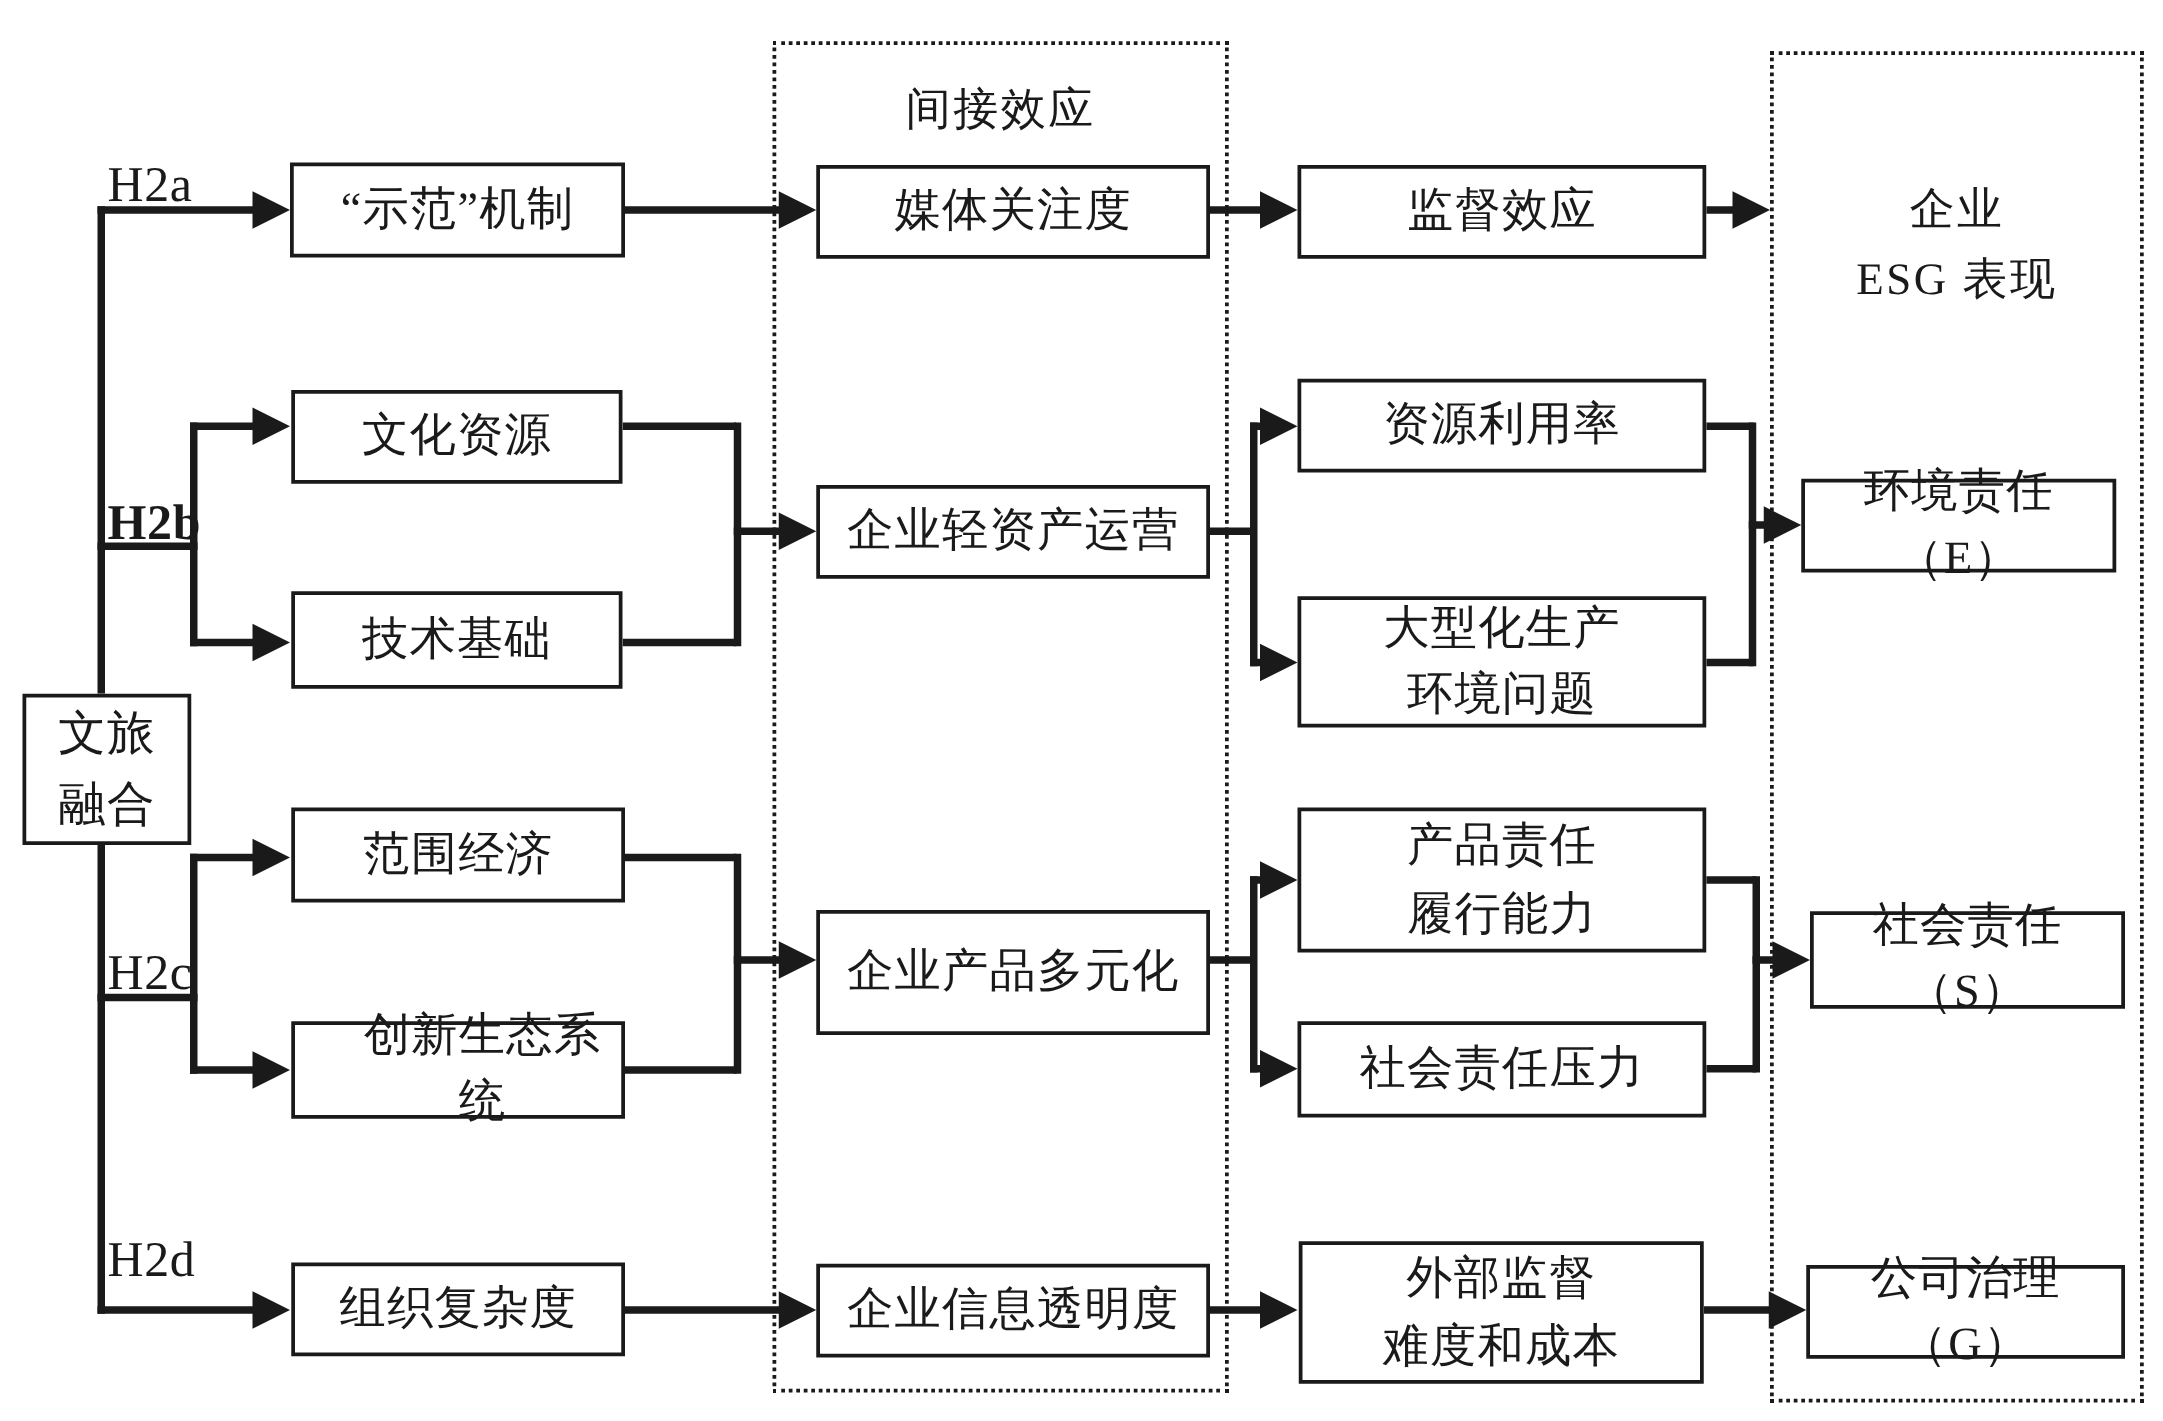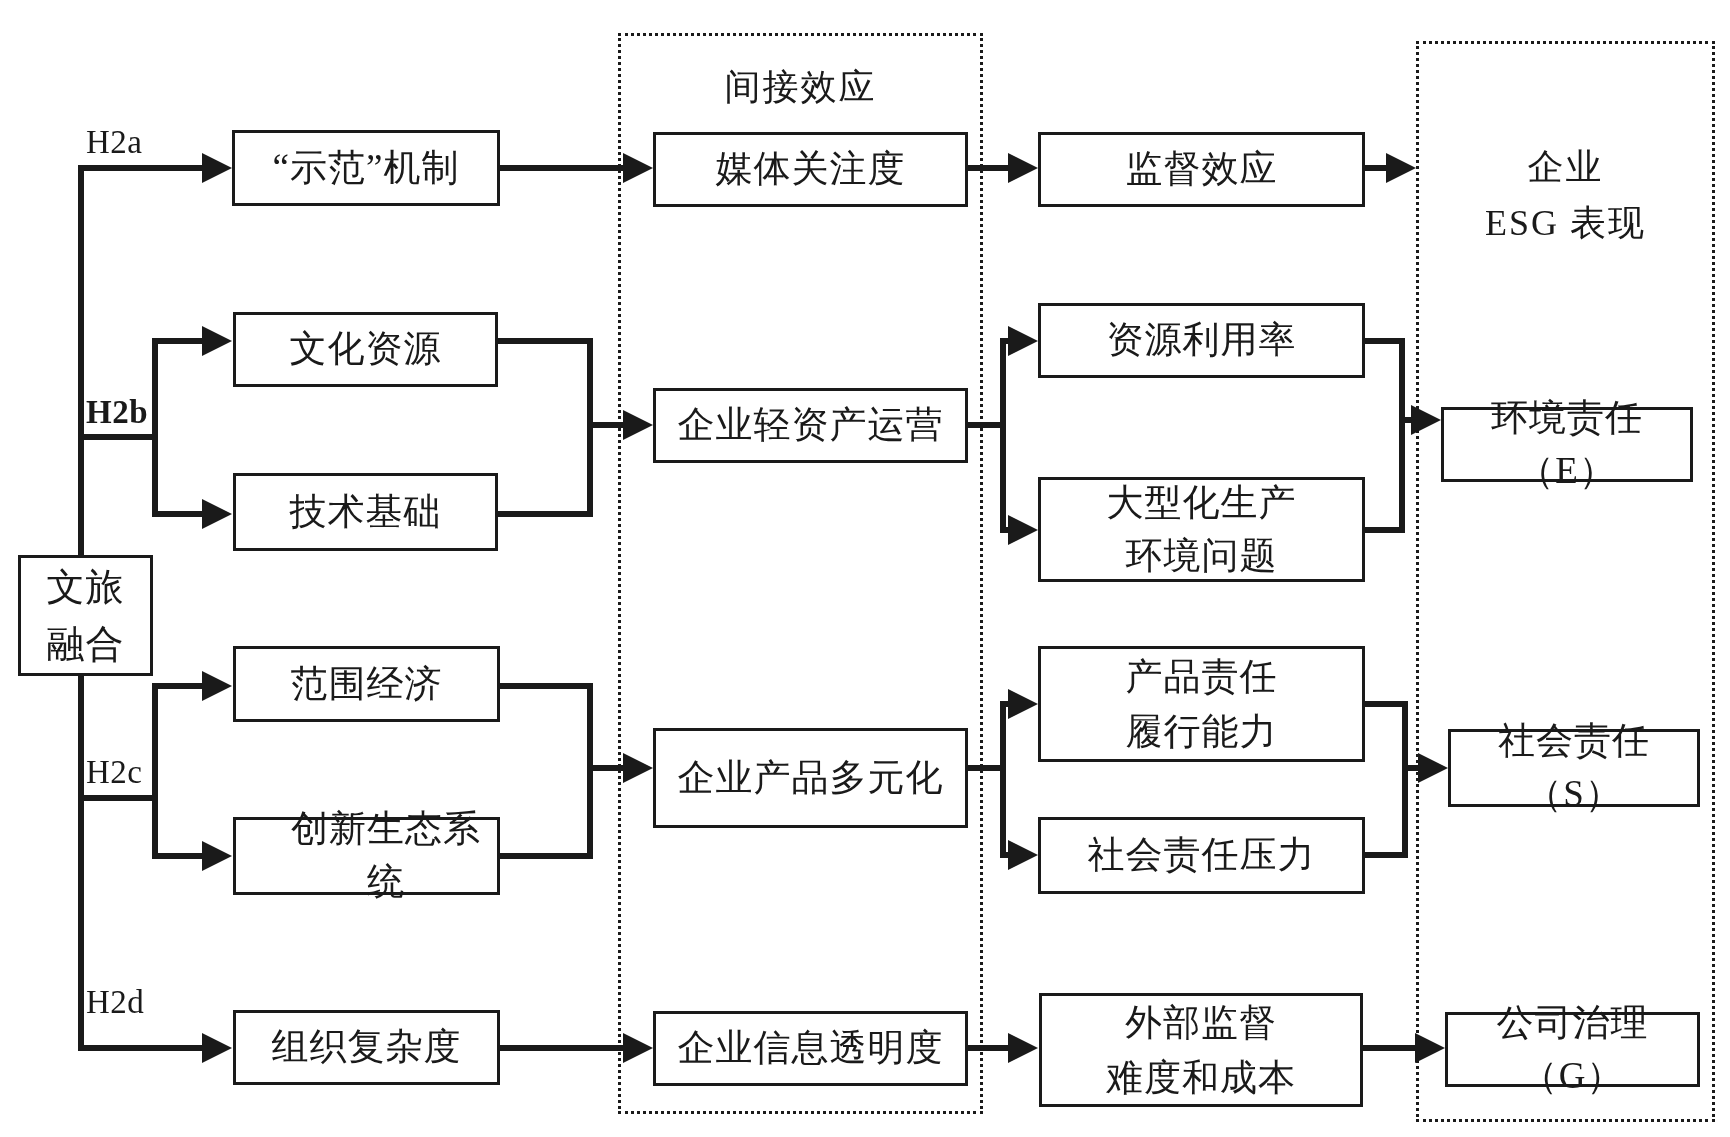--- a/index.html
+++ b/index.html
@@ -35,21 +35,21 @@
     left:0;right:0;
     text-align:center;
     font-size:36px;
     letter-spacing:2px;
     line-height:1.55;
     white-space:pre-line;
     z-index:2;
   }
   .hlabel{
     position:absolute;
-    font-size:33px;
+    font-size:40px;
     letter-spacing:0.5px;
     z-index:4;
   }
   .line{position:absolute;background:#1a1a1a;z-index:2;}
   .arr{
     position:absolute;width:0;height:0;
     border-top:15px solid transparent;
     border-bottom:15px solid transparent;
     border-left:30px solid #1a1a1a;
     z-index:2;
@@ -90,21 +90,21 @@
   <div class="node" style="left:1038px;top:132px;width:327px;height:75px;">监督效应</div>
   <div class="node" style="left:1038px;top:303px;width:327px;height:75px;">资源利用率</div>
   <div class="node" style="left:1038px;top:477px;width:327px;height:105px;">大型化生产
 环境问题</div>
   <div class="node" style="left:1038px;top:646px;width:327px;height:116px;line-height:1.5;">产品责任
 履行能力</div>
   <div class="node" style="left:1038px;top:817px;width:327px;height:77px;">社会责任压力</div>
   <div class="node" style="left:1039px;top:993px;width:324px;height:114px;line-height:1.5;">外部监督
 难度和成本</div>
 
-  <div class="node" style="left:1441px;top:383px;width:252px;height:75px;margin-top:24px;">环境责任（E）</div>
+  <div class="node" style="left:1441px;top:383px;width:252px;height:75px;">环境责任（E）</div>
   <div class="node" style="left:1448px;top:729px;width:252px;height:78px;">社会责任（S）</div>
   <div class="node" style="left:1445px;top:1012px;width:255px;height:75px;">公司治理（G）</div>
 
 <div class="line" style="left: 78px; top: 165px; width: 6px; height: 390px;"></div>
     <div class="line" style="left: 78px; top: 676px; width: 6px; height: 375px;"></div>
     <div class="line" style="left: 152px; top: 338px; width: 6px; height: 179px;"></div>
     <div class="line" style="left: 152px; top: 683px; width: 6px; height: 176px;"></div>
     <div class="line" style="left: 587px; top: 338px; width: 6px; height: 179px;"></div>
     <div class="line" style="left: 587px; top: 683px; width: 6px; height: 176px;"></div>
     <div class="line" style="left: 1000px; top: 338px; width: 6px; height: 195px;"></div>

